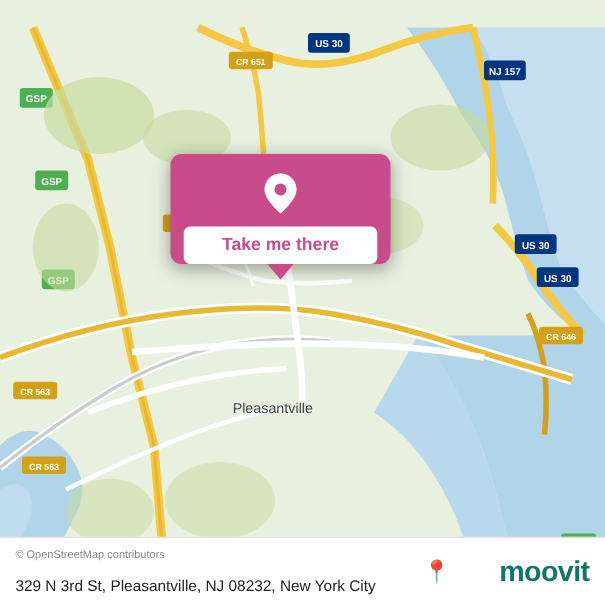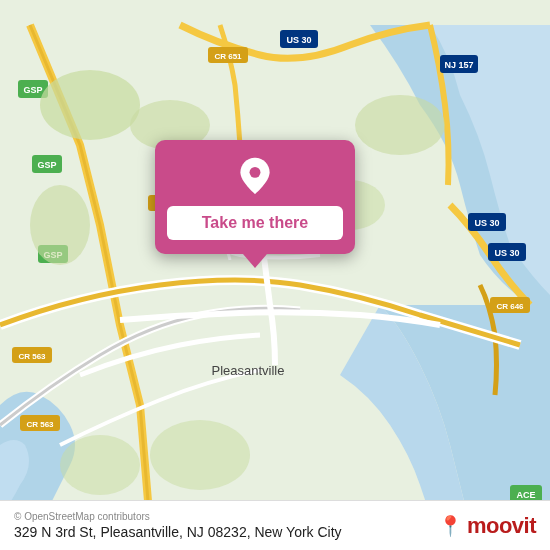--- a/index.html
+++ b/index.html
@@ -31,21 +31,21 @@
     #popup-card {
       position: absolute;
       top: 140px;
       left: 155px;
       width: 200px;
       background: #c94b8a;
       border-radius: 10px;
       display: flex;
       flex-direction: column;
       align-items: center;
-      padding: 16px 12px 14px;
+      padding: 16px 12px 0;
       box-shadow: 0 4px 16px rgba(0,0,0,0.35);
       z-index: 10;
     }
 
     #popup-card::after {
       content: '';
       position: absolute;
       bottom: -14px;
       left: 50%;
       transform: translateX(-50%);
@@ -84,21 +84,21 @@
       display: flex;
       align-items: center;
       justify-content: space-between;
       border-top: 1px solid #ddd;
       z-index: 20;
     }
 
     #bottom-left {
       display: flex;
       flex-direction: column;
-      gap: 2px;
+      gap: 14px;
     }
 
     #attribution {
       font-size: 10px;
       color: #888;
     }
 
     #address-text {
       font-size: 14px;
       color: #222;
@@ -110,24 +110,25 @@
       align-items: center;
       gap: 4px;
     }
 
     #moovit-pin {
       color: #e63946;
       font-size: 20px;
     }
 
     #moovit-wordmark {
-      font-size: 22px;
+      font-size: 26px;
       font-weight: bold;
-      color: #b91c1c;
+      color: #0f766e;
       letter-spacing: -0.5px;
+      margin-left: 40px;
     }
   </style>
 </head>
 <body>
 
 <div id="map-container">
 
   <svg id="map-svg" viewBox="0 0 550 500" xmlns="http://www.w3.org/2000/svg">
 
     <rect width="550" height="500" fill="#e8f0e0"></rect>

